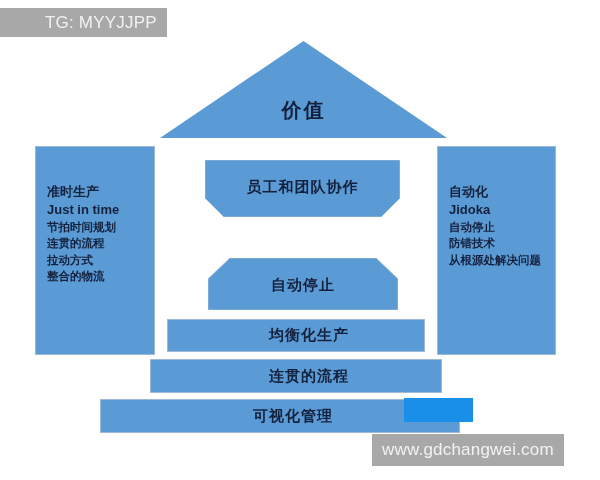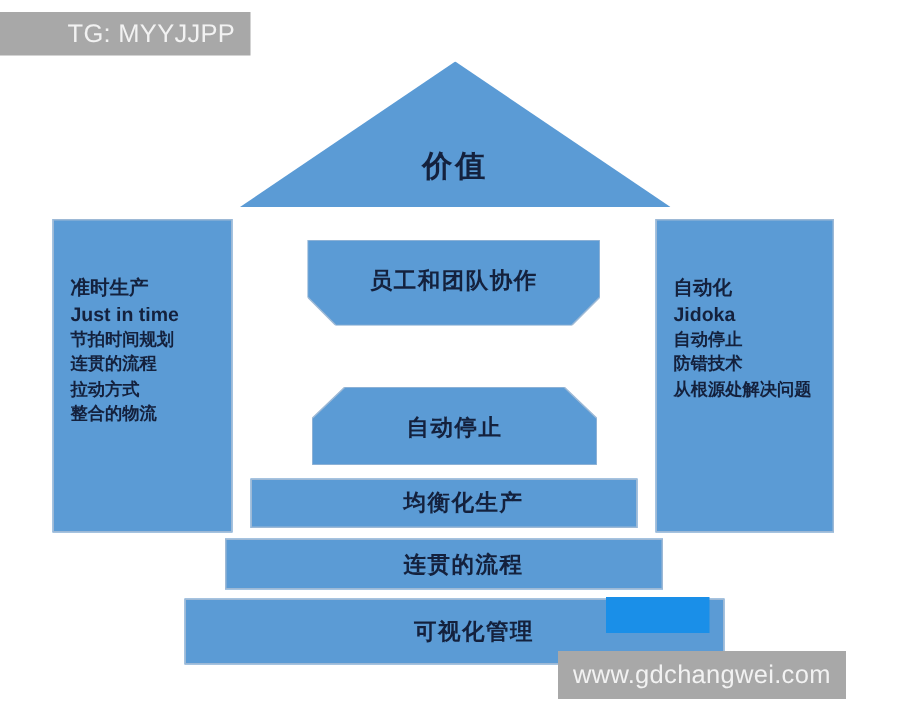--- a/index.html
+++ b/index.html
@@ -143,21 +143,21 @@
     font-size: 15px;
     font-weight: bold;
     letter-spacing: 1px;
     display: flex;
     align-items: center;
     justify-content: center;
     padding-left: 26px;
   }
   #bar-heijunka  { left: 167px; top: 319px; width: 258px; height: 33px; }
   #bar-standard  { left: 150px; top: 359px; width: 292px; height: 34px; }
-  #bar-visual    { left: 123px; top: 399px; width: 360px; height: 44px; }
+  #bar-visual    { left: 100px; top: 399px; width: 360px; height: 34px; }
 
   
   #highlight-overlay {
     position: absolute;
     left: 404px;
     top: 398px;
     width: 69px;
     height: 24px;
     background: #1a8fe8;
   }

